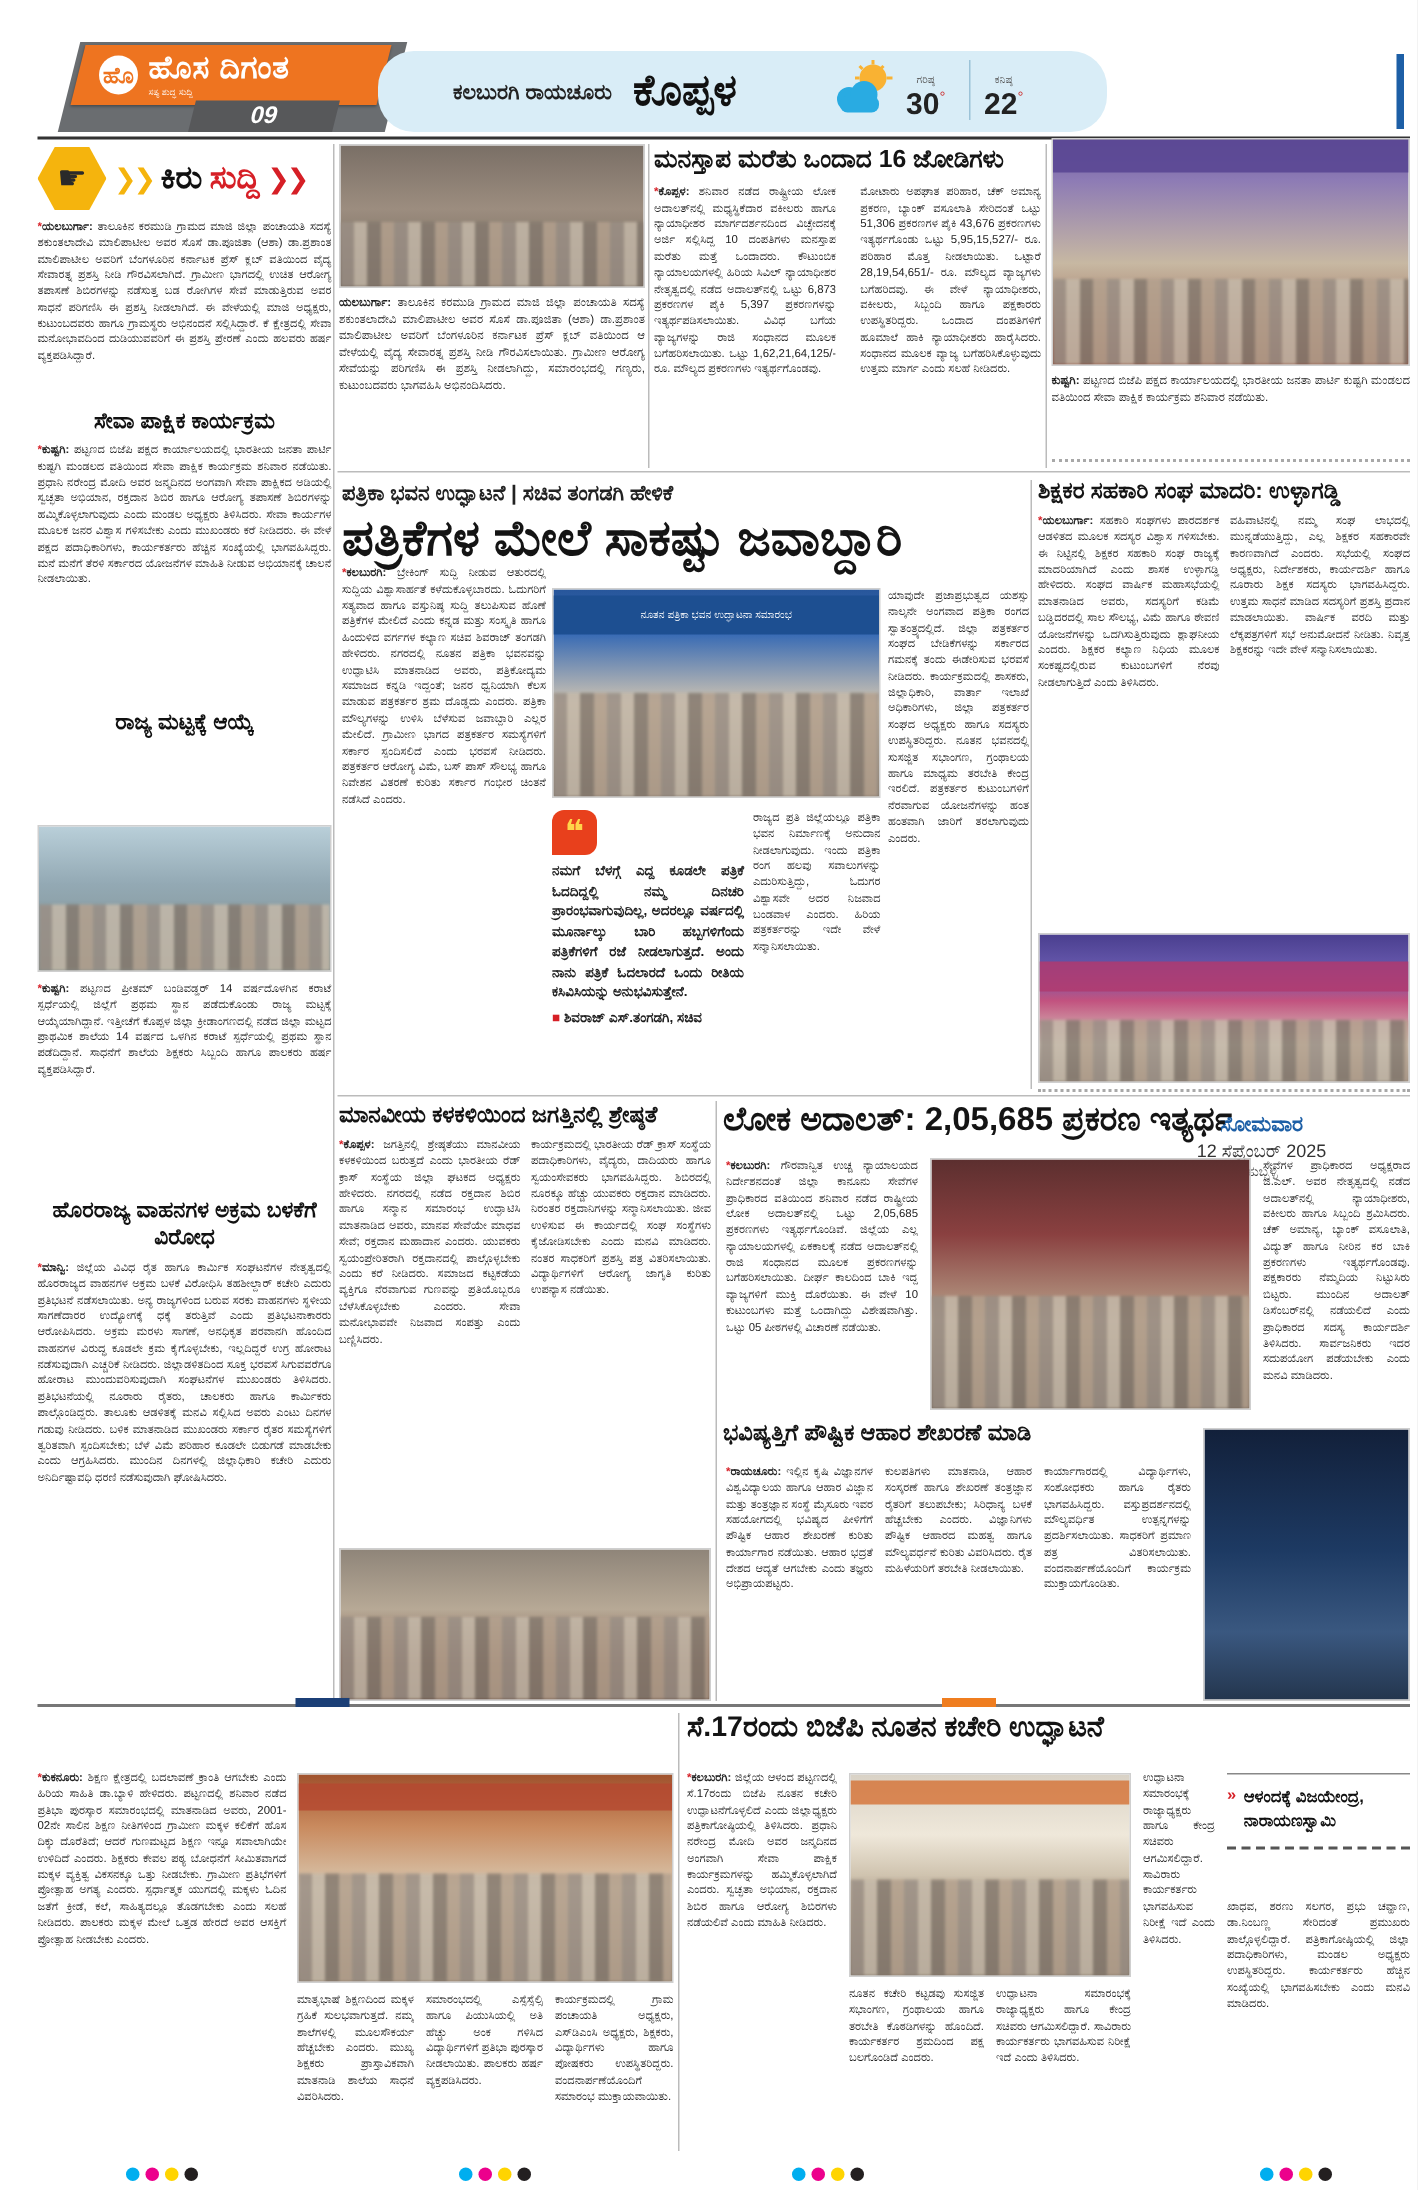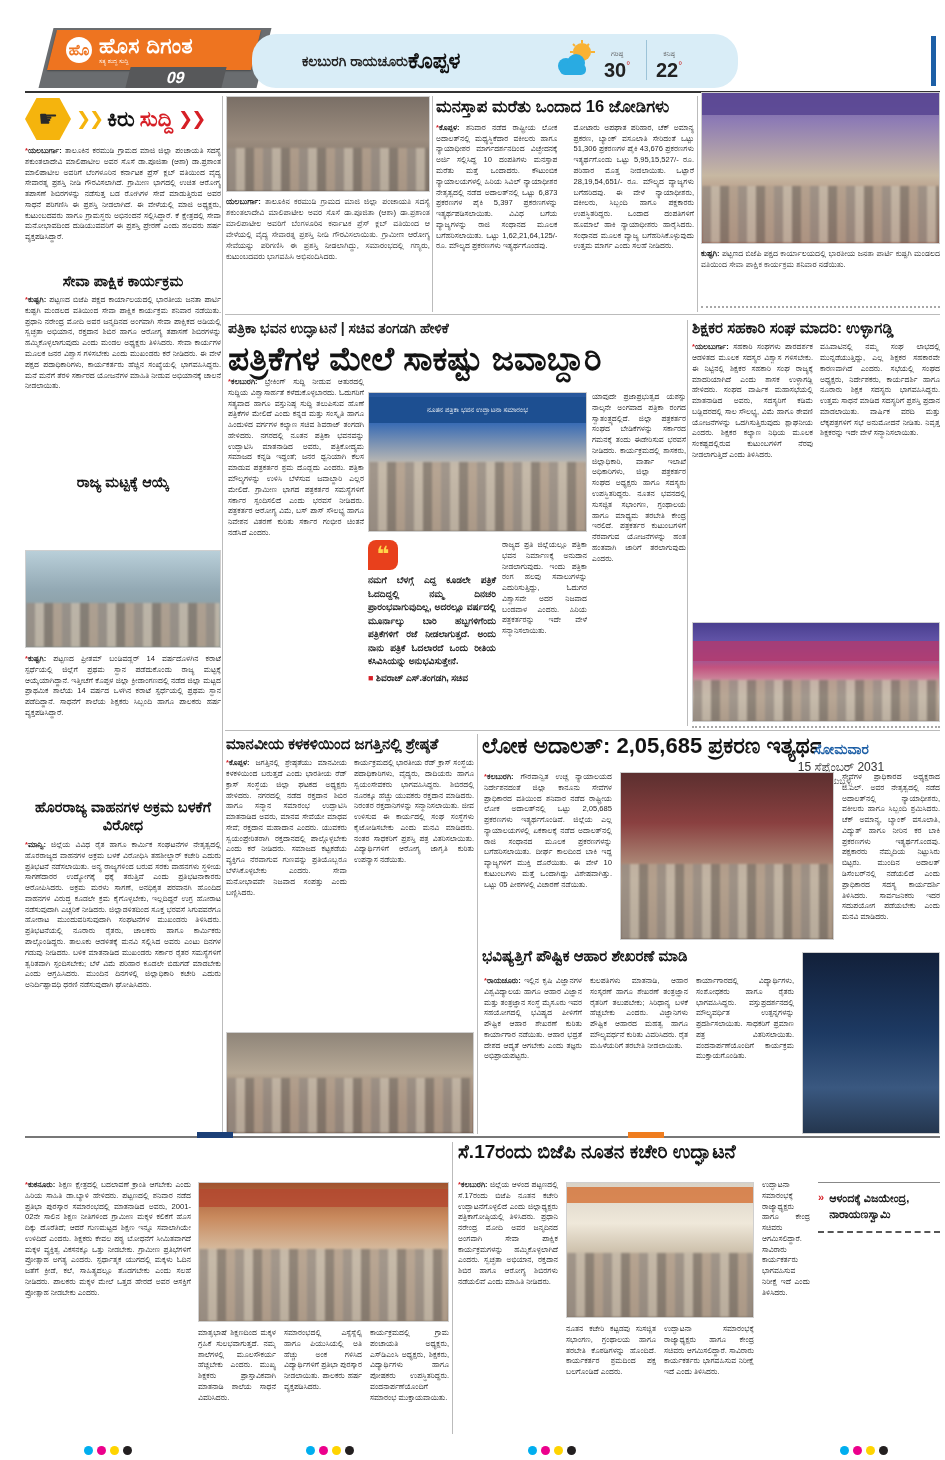--- a/index.html
+++ b/index.html
@@ -11,21 +11,21 @@
   .mast-orange{background:#ee7420;transform:skewX(-14deg);box-shadow:0 1px 2px rgba(0,0,0,.35);}
   .mast-inner{transform:skewX(14deg);display:flex;align-items:center;gap:7px;height:100%;padding-left:14px;}
   .emblem{width:26px;height:26px;border-radius:50%;background:#fff;display:flex;align-items:center;justify-content:center;
           color:#ee7420;font-weight:bold;font-size:15px;}
   .mast-title{color:#fff;font-weight:bold;font-size:21px;letter-spacing:.5px;line-height:1;}
   .mast-tag{color:#fff;font-size:6px;margin-top:2px;}
   .pageno-band{background:#57585a;transform:skewX(-14deg);color:#fff;display:flex;align-items:center;justify-content:center;
                font-size:16px;font-weight:bold;}
   .blueband{background:#d9edf7;display:flex;align-items:center;}
   .edition-region{font-weight:bold;font-size:14px;color:#222;}
-  .edition-city{font-weight:bold;font-size:22px;color:#111;}
+  .edition-city{font-weight:bold;font-size:29px;color:#111;margin-left:14px;}
   .wx-label{font-size:7px;color:#555;}
   .wx-val{font-size:20px;font-weight:bold;color:#222;line-height:1;}
   .wx-deg{font-size:10px;color:#c33;vertical-align:top;}
   .datebox{display:flex;flex-direction:column;align-items:center;justify-content:center;height:100%;}
   .dow{color:#1d5fa6;font-weight:bold;font-size:14px;}
   .ddate{font-size:12px;color:#333;margin-top:2px;}
   .dcity{font-size:9px;color:#444;margin-top:2px;}
   .rule{background:#333;}
   .lrule{background:#bbb;}
   
@@ -112,21 +112,21 @@
     </span>
     <span class="abs" style="left:394px;top:6px;width:1px;height:40px;background:#9cc3d8;"></span>
     <span class="abs" style="left:404px;top:8px;text-align:center;">
       <span class="wx-label">ಕನಿಷ್ಠ</span><br>
       <span class="wx-val">22</span><span class="wx-deg">°</span>
     </span>
   </div>
 
   <div class="abs datebox" style="left:752px;top:34px;width:178px;">
     <div class="dow">ಸೋಮವಾರ</div>
-    <div class="ddate">15 ಸೆಪ್ಟೆಂಬರ್ 2031</div>
+    <div class="ddate">12 ಸೆಪ್ಟೆಂಬರ್ 2025</div>
     <div class="dcity">ಹುಬ್ಬಳ್ಳಿ</div>
   </div>
   <div class="abs" style="left:931px;top:36px;width:5px;height:50px;background:#1d5fa6;"></div>
 
   <div class="abs rule" style="left:25px;top:91px;width:915px;height:2px;"></div>
 
   <div class="abs lrule" style="left:222px;top:96px;width:1px;height:1039px;"></div>
   <div class="abs lrule" style="left:432px;top:96px;width:1px;height:216px;"></div>
   <div class="abs lrule" style="left:697px;top:96px;width:1px;height:216px;"></div>
   <div class="abs lrule" style="left:687px;top:320px;width:1px;height:406px;"></div>
@@ -354,20 +354,23 @@
     <span>ಉದ್ಘಾಟನಾ ಸಮಾರಂಭಕ್ಕೆ ರಾಜ್ಯಾಧ್ಯಕ್ಷರು ಹಾಗೂ ಕೇಂದ್ರ ಸಚಿವರು ಆಗಮಿಸಲಿದ್ದಾರೆ. ಸಾವಿರಾರು ಕಾರ್ಯಕರ್ತರು ಭಾಗವಹಿಸುವ ನಿರೀಕ್ಷೆ ಇದೆ ಎಂದು ತಿಳಿಸಿದರು.</span>
   </div>
 
   <div class="abs sidebox" style="left:818px;top:1182px;width:122px;">
     <div style="padding-top:8px;display:flex;gap:5px;">
       <span class="arrow2">»</span>
       <span class="bt">ಆಳಂದಕ್ಕೆ ವಿಜಯೇಂದ್ರ, ನಾರಾಯಣಸ್ವಾಮಿ</span>
     </div>
     <div class="dashes" style="margin-top:8px;"></div>
   </div>
+  <div class="body abs" style="left:818px;top:1266px;width:122px;height:168px;">
+    <span>ಖಾಧವ, ಶರಣು ಸಲಗರ, ಪ್ರಭು ಚವ್ಹಾಣ, ಡಾ.ನಿಂಬಣ್ಣ ಸೇರಿದಂತೆ ಪ್ರಮುಖರು ಪಾಲ್ಗೊಳ್ಳಲಿದ್ದಾರೆ. ಪತ್ರಿಕಾಗೋಷ್ಠಿಯಲ್ಲಿ ಜಿಲ್ಲಾ ಪದಾಧಿಕಾರಿಗಳು, ಮಂಡಲ ಅಧ್ಯಕ್ಷರು ಉಪಸ್ಥಿತರಿದ್ದರು. ಕಾರ್ಯಕರ್ತರು ಹೆಚ್ಚಿನ ಸಂಖ್ಯೆಯಲ್ಲಿ ಭಾಗವಹಿಸಬೇಕು ಎಂದು ಮನವಿ ಮಾಡಿದರು.</span>
+  </div>
 
   <div class="abs" style="left:84px;top:1441px;">
     <span class="dot" style="background:#00aeef;"></span><span class="dot" style="background:#ec008c;"></span><span class="dot" style="background:#ffd400;"></span><span class="dot" style="background:#231f20;"></span>
   </div>
   <div class="abs" style="left:306px;top:1441px;">
     <span class="dot" style="background:#00aeef;"></span><span class="dot" style="background:#ec008c;"></span><span class="dot" style="background:#ffd400;"></span><span class="dot" style="background:#231f20;"></span>
   </div>
   <div class="abs" style="left:528px;top:1441px;">
     <span class="dot" style="background:#00aeef;"></span><span class="dot" style="background:#ec008c;"></span><span class="dot" style="background:#ffd400;"></span><span class="dot" style="background:#231f20;"></span>
   </div>

